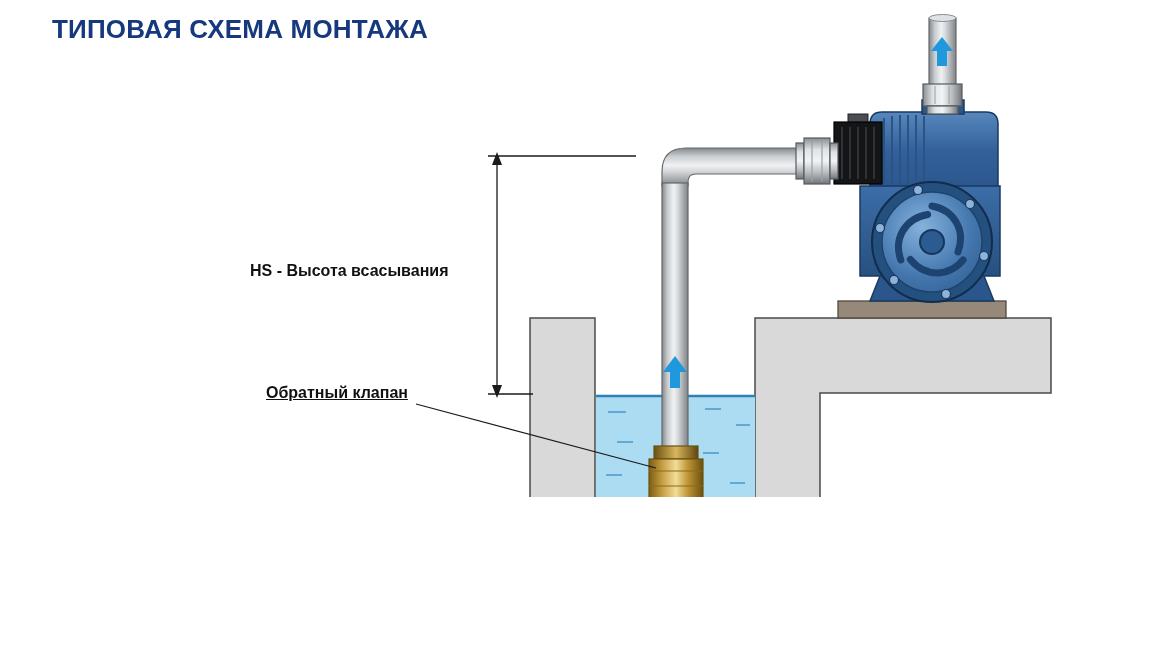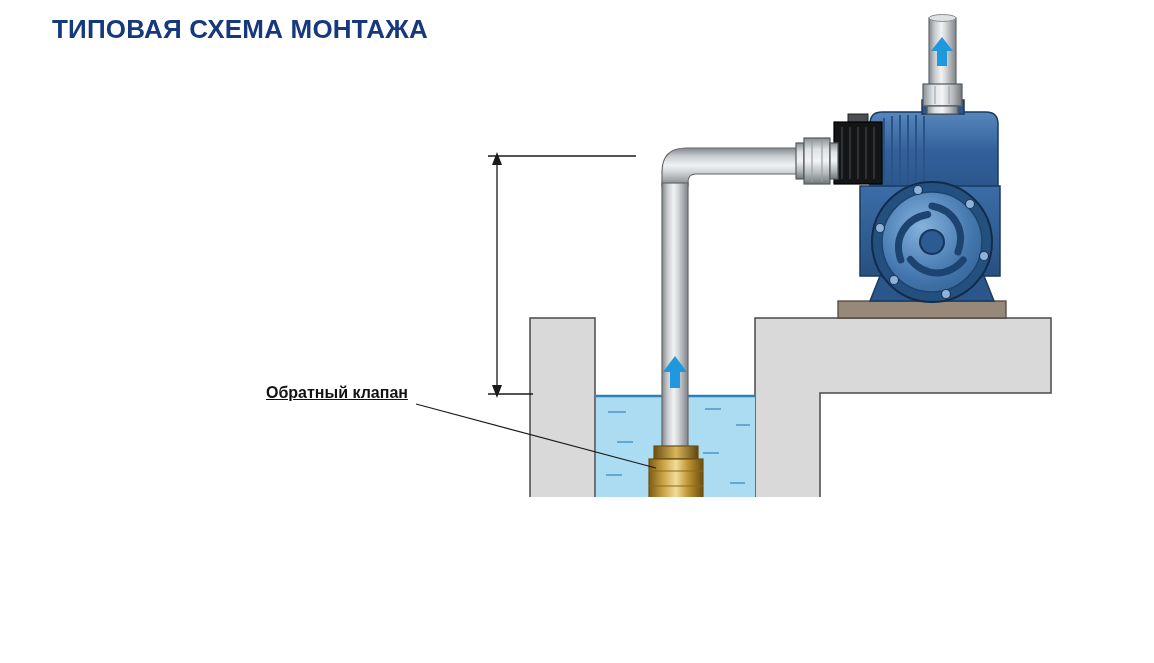--- a/index.html
+++ b/index.html
@@ -193,15 +193,16 @@
       <line x1="935" y1="86" x2="935" y2="104" stroke="#9aa0a5"></line>
       <line x1="949" y1="86" x2="949" y2="104" stroke="#9aa0a5"></line>
       <rect x="927" y="106" width="31" height="8" fill="url(#gradFitX)" stroke="#565a5e" stroke-width="1.2"></rect>
       <polygon points="942,37 953,51 947,51 947,66 937,66 937,51 931,51" style="fill:var(--flow-arrow)"></polygon>
     </g>
 
     <line x1="416" y1="404" x2="656" y2="468" style="stroke:var(--dimension)" stroke-width="1.2"></line>
   </svg>
 
   <div class="title">ТИПОВАЯ СХЕМА МОНТАЖА</div>
+  <div class="label label-hs">HS - Высота всасывания</div>
   <div class="label label-valve">Обратный клапан</div>
 
 </div>
 
 </body></html>

